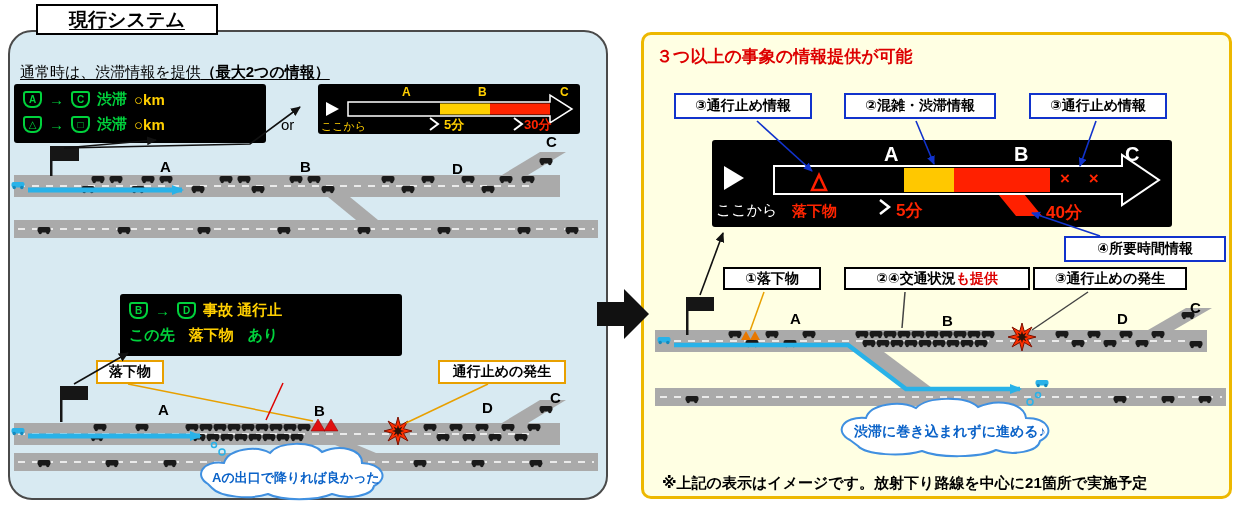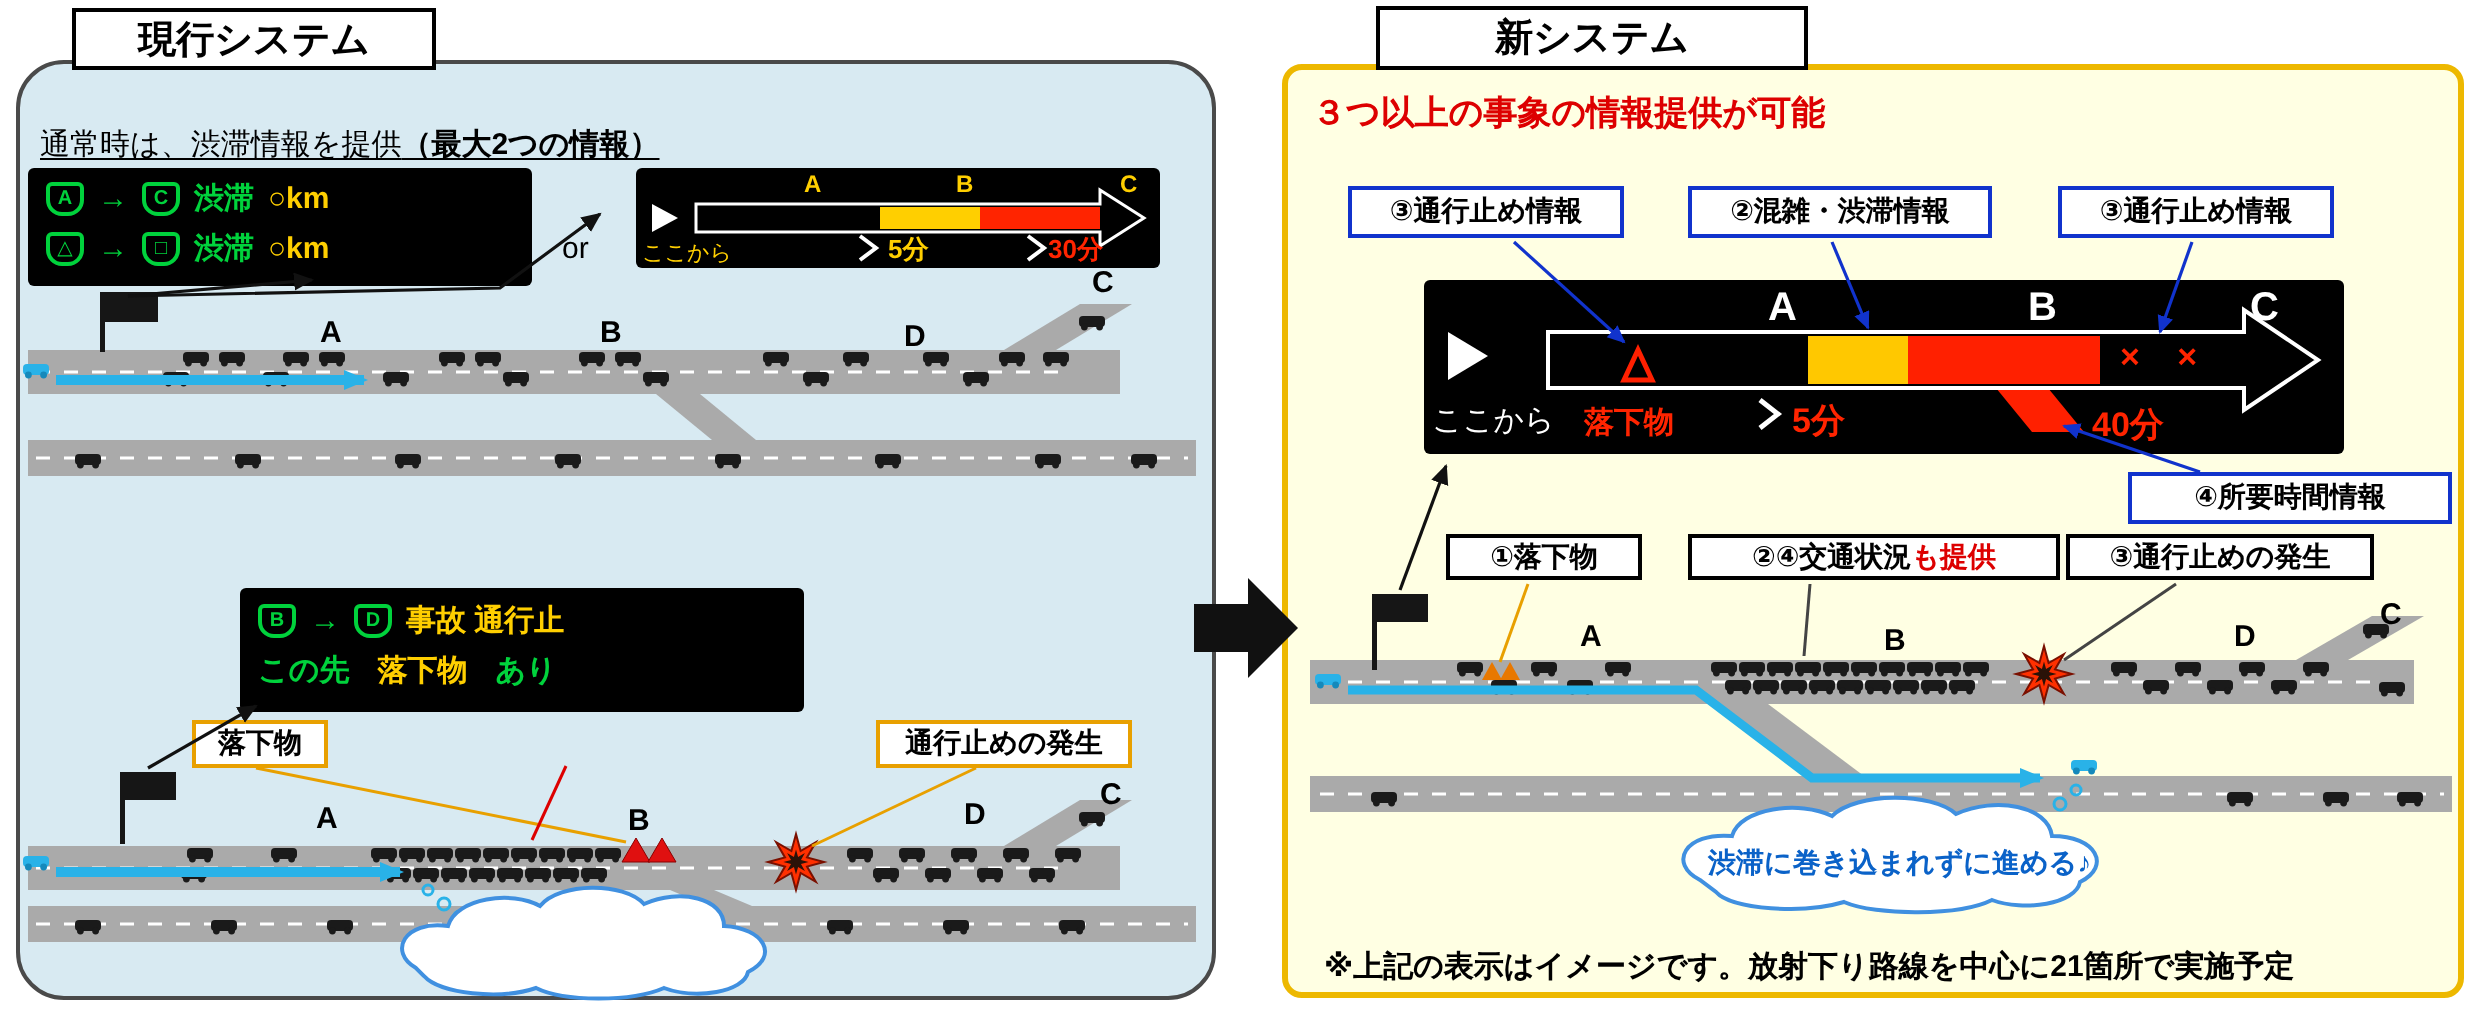--- a/index.html
+++ b/index.html
@@ -4,21 +4,21 @@
 <style>
   html,body{margin:0;padding:0;background:#fff;}
   .stage{position:relative;width:1240px;height:509px;background:#fff;overflow:hidden;
          font-family:"Liberation Sans","DejaVu Sans",sans-serif;color:#000;}
   .panel{position:absolute;z-index:0;}
   .panel-left{left:8px;top:30px;width:596px;height:466px;background:#d8eaf2;border:2px solid #4a4a4a;border-radius:24px;}
   .panel-right{left:641px;top:32px;width:585px;height:461px;background:#ffffe3;border:3px solid #edb800;border-radius:10px;}
   .gfx{position:absolute;left:0;top:0;z-index:3;pointer-events:none;}
   .title-box{position:absolute;z-index:5;background:#fff;border:2px solid #000;text-align:center;
              font-weight:bold;font-size:19px;display:flex;align-items:center;justify-content:center;}
-  .title-box span{text-underline-offset:3px;}
+  .title-box span{text-decoration:underline;text-underline-offset:3px;}
   .u{text-decoration:underline;text-underline-offset:2px;}
   .txt{position:absolute;z-index:2;white-space:nowrap;margin-top:22px;}
   .vms{position:absolute;z-index:2;background:#000;border-radius:3px;}
   .vms-row{display:flex;align-items:center;gap:7px;height:25px;padding-left:9px;
            color:#00d23c;font-weight:bold;font-size:15px;white-space:nowrap;}
   .shield{display:inline-flex;align-items:center;justify-content:center;flex:0 0 auto;
           width:15px;height:13px;border:2px solid #00d23c;border-radius:3px 3px 8px 8px;
           font-size:10px;line-height:12px;color:#00d23c;}
   .ylw{color:#ffcf00;} .red{color:#ff2400;} .wht{color:#fff;} .red2{color:#dd0000;}
   .dspan{position:absolute;font-weight:bold;white-space:nowrap;}
@@ -251,23 +251,20 @@
       <line x1="1100" y1="236" x2="1032" y2="213" stroke="#1133cc" stroke-width="1.6" marker-end="url(#mBl)"></line>
       <path d="M850,440 C834,432 842,416 866,418 C870,404 900,400 916,408 C928,396 966,396 978,407
                C998,398 1024,403 1026,418 C1048,418 1056,433 1040,441 C1038,452 1012,456 996,450
                C980,458 938,458 922,451 C902,457 866,455 858,446 Z" fill="#fff" stroke="#4090e0" stroke-width="2"></path>
     </g>
   </svg>
 
   <div class="title-box" style="left:36px;top:4px;width:178px;height:27px">
     <span>現行システム</span>
   </div>
-  <div class="title-box" style="left:688px;top:3px;width:212px;height:28px">
-    <span>新システム</span>
-  </div>
 
   <div class="txt" style="left:20px;top:41px;font-size:15px">
     <span class="u"><span>通常時は、渋滞情報を提供</span><b>（最大2つの情報）</b></span>
   </div>
 
   <div class="vms" style="left:14px;top:84px;width:252px;height:56px;padding-top:3px">
     <div class="vms-row">
       <span class="shield">A</span>
       <span>→</span>
       <span class="shield">C</span>
@@ -323,20 +320,21 @@
   </div>
 
   <div class="tag" style="left:96px;top:360px;width:64px;height:20px;border:2px solid #e8a000">落下物</div>
   <div class="tag" style="left:438px;top:360px;width:124px;height:20px;border:2px solid #e8a000">通行止めの発生</div>
 
   <span class="rl" style="left:158px;top:401px">A</span>
   <span class="rl" style="left:314px;top:402px">B</span>
   <span class="rl" style="left:482px;top:399px">D</span>
   <span class="rl" style="left:550px;top:389px">C</span>
 
+  <span class="bubble-text" style="left:212px;top:469px;font-size:13px">Aの出口で降りれば良かった</span>
 
   <div class="headline" style="left:656px;top:45px">３つ以上の事象の情報提供が可能</div>
 
   <div class="callout" style="left:674px;top:93px;width:134px;height:22px">③通行止め情報</div>
   <div class="callout" style="left:844px;top:93px;width:148px;height:22px">②混雑・渋滞情報</div>
   <div class="callout" style="left:1029px;top:93px;width:134px;height:22px">③通行止め情報</div>
   <div class="callout" style="left:1064px;top:236px;width:158px;height:22px">④所要時間情報</div>
 
   <div class="vms" style="left:712px;top:140px;width:460px;height:87px">
     <svg width="460" height="87" style="position:absolute;left:0;top:0">

